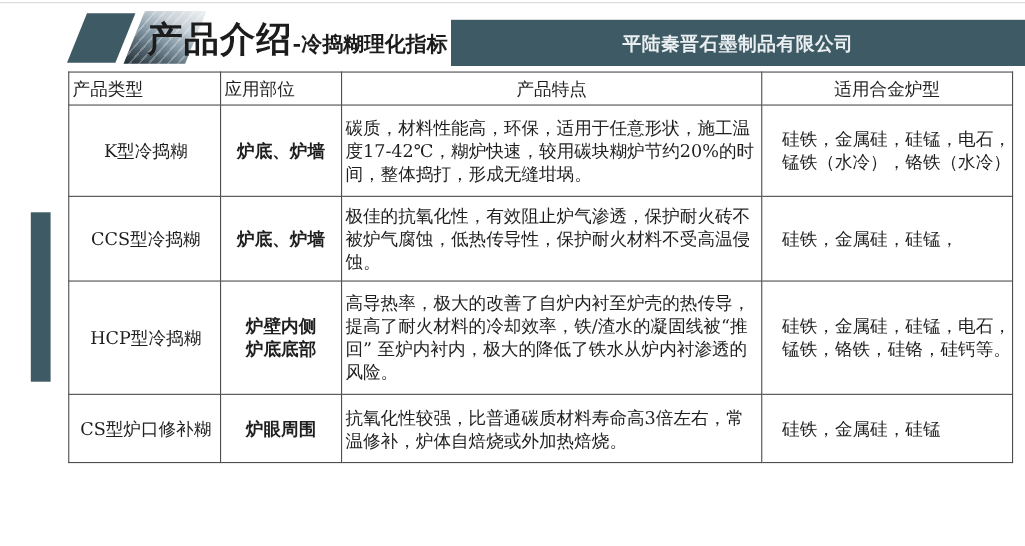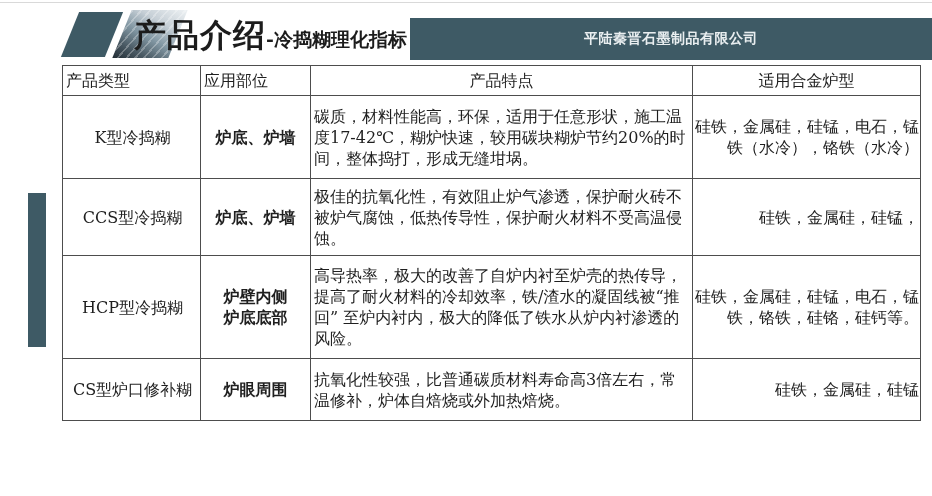--- a/index.html
+++ b/index.html
@@ -21,40 +21,40 @@
     background:
       repeating-linear-gradient(115deg, rgba(255,255,255,0.28) 0 2px, rgba(0,0,0,0) 2px 8px),
       linear-gradient(205deg,#eef2f4 0%,#c6cfd6 30%,#8196a2 55%,#4a5a64 78%,#222d35 100%);
   }
   .title-wrap{position:absolute;left:134px;top:14px;display:flex;align-items:baseline;white-space:nowrap;}
   .title-main{font-family:"DejaVu Sans","Liberation Sans",sans-serif;font-size:32px;font-weight:600;color:#1c1c1c;letter-spacing:1px;}
   .title-sub{font-family:"DejaVu Serif","Liberation Serif",serif;font-size:19px;font-weight:600;color:#1c1c1c;}
 
   .banner{position:absolute;left:410px;top:18px;width:522px;height:42px;background:#3e5a65;
     display:flex;align-items:center;justify-content:center;}
-  .banner .cn{font-family:"DejaVu Sans","Liberation Sans",sans-serif;font-weight:bold;font-size:14px;color:#e9eef0;letter-spacing:0.5px;}
+  .banner .cn{font-family:"DejaVu Sans","Liberation Sans",sans-serif;font-weight:bold;font-size:17px;color:#e9eef0;letter-spacing:0.5px;}
   .banner .en{font-family:"DejaVu Sans Mono","Liberation Mono",monospace;font-size:11px;color:#dfe7ea;margin-left:18px;letter-spacing:0.5px;}
 
   .side-bar{position:absolute;left:28px;top:193px;width:18px;height:154px;background:#3e5a65;}
 
   
   .table-wrap{position:absolute;left:62px;top:65px;}
   table{border-collapse:collapse;table-layout:fixed;width:858px;}
   col.c1{width:138px;} col.c2{width:110px;} col.c3{width:382px;} col.c4{width:228px;}
   th,td{border:1px solid #4d4d4d;vertical-align:middle;font-weight:normal;
         font-size:16px;line-height:21px;overflow:hidden;}
   tr.hr{height:30px;}
   tr.r0{height:83px;} tr.r1{height:77px;} tr.r2{height:103px;} tr.r3{height:62px;} tr.r4{height:67px;}
   th{font-size:16px;}
   .th-left{text-align:left;padding:0 0 0 3px;}
   .th-center{text-align:center;}
   .c-type{text-align:center;padding:0 0 0 2px;margin-left:17px;}
   .c-app{text-align:center;white-space:pre-line;padding:0 1px;font-weight:bold;}
   .c-feat{text-align:left;padding:0 3px 0 3px;}
-  .c-alloy{text-align:right;padding:0 1px 0 0;}
+  .c-alloy{text-align:left;padding:0 1px 0 18px;}
 </style>
 </head>
 <body>
 
 <div class="top-line"></div>
 
 <div class="logo">
   <div class="logo-p1"></div>
   <div class="logo-p2"></div>
 </div>

